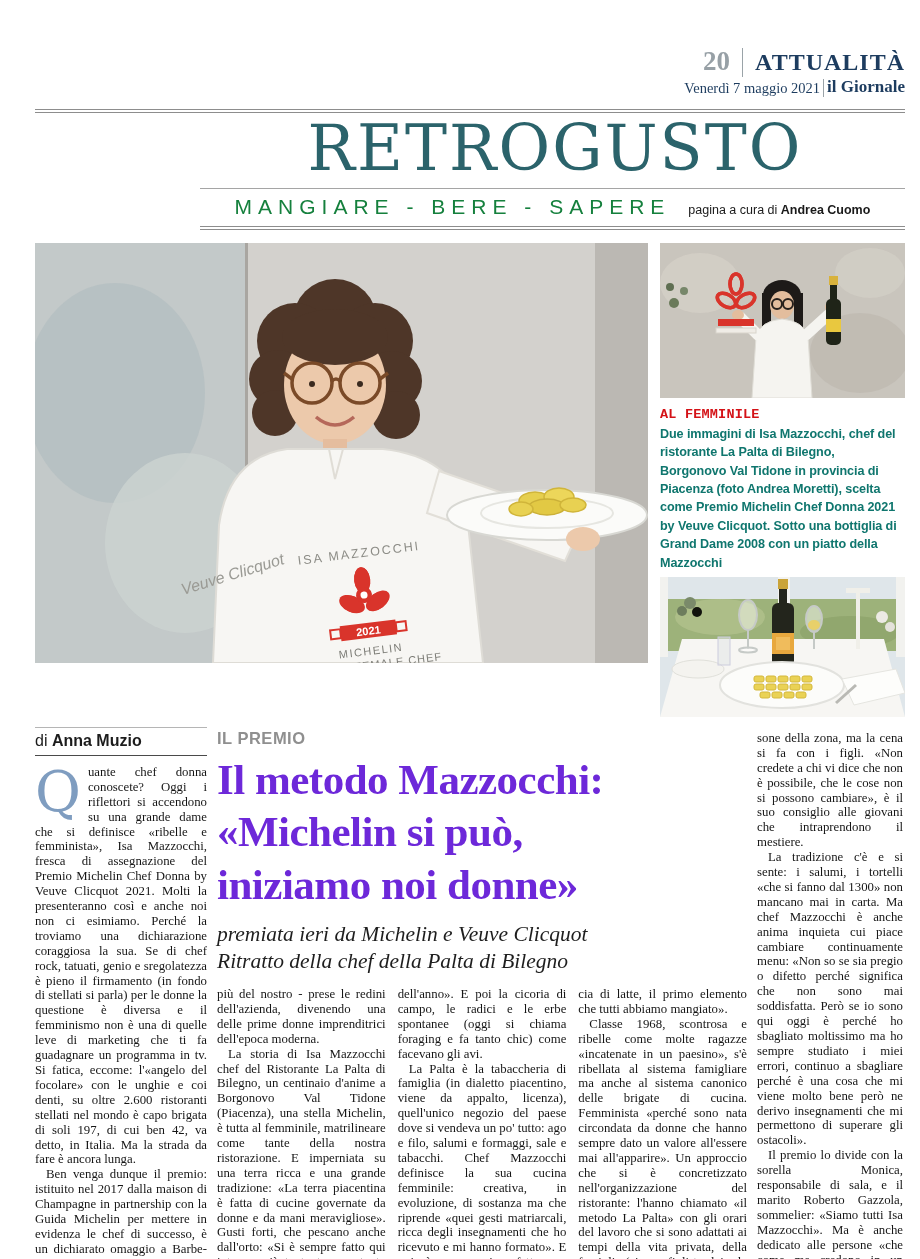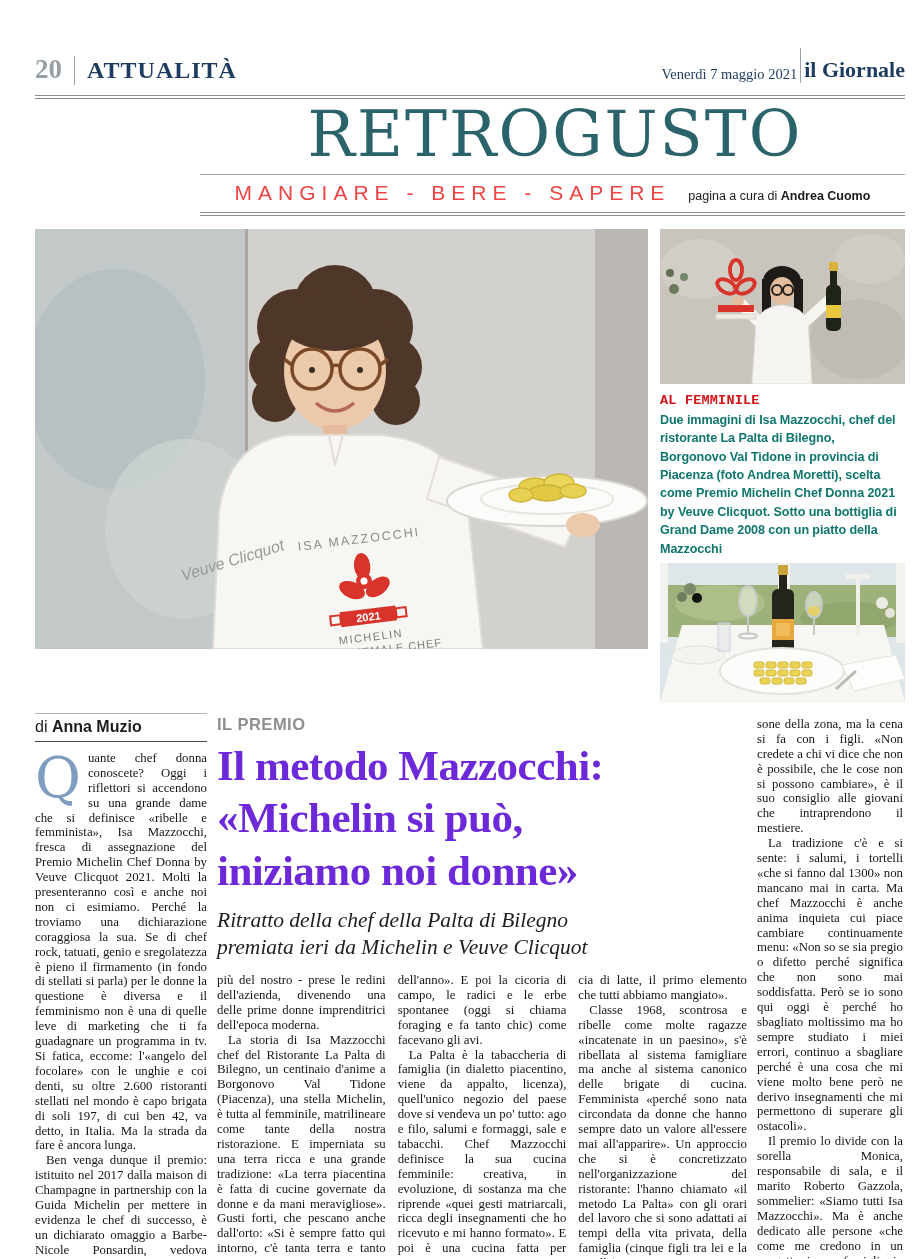--- a/index.html
+++ b/index.html
@@ -6,37 +6,37 @@
     --navy:#1d3c5f; --teal:#2b636b; --red:#d41217; --kicker:#8f8f8f;
     --dropcap:#7f9dc0; --mred:#d9342b; --ink:#1c1c1c;
   }
   *{box-sizing:border-box; margin:0; padding:0;}
   html,body{background:#ffffff;}
   body{width:920px; height:1259px; overflow:hidden; position:relative;
        font-family:"Liberation Serif", serif; color:var(--ink);}
   .page{width:920px; height:1259px; padding:0 15px 0 35px; position:relative;}
 
   
-  .hdr{display:flex; justify-content:space-between; align-items:flex-end; padding-top:46px;}
+  .hdr{display:flex; justify-content:space-between; align-items:flex-end; padding-top:46px;flex-direction:column;}
   .hdr-left{display:flex; align-items:baseline; gap:10px;}
   .pagenum{font-size:27px; font-weight:bold; color:#97a0a6;}
   .hdr-sep{width:1px; align-self:stretch; background:#9aa3a8; margin:2px 2px 0 2px;}
   .section{font-size:24px; font-weight:bold; color:var(--navy); letter-spacing:1px;}
   .hdr-right{display:flex; align-items:flex-end; gap:1px; padding-bottom:2px;}
   .date{font-size:14.5px; color:var(--navy);}
-  .brand{font-size:22px; font-weight:bold; color:var(--navy);margin-top:11px;}
+  .brand{font-size:17px; font-weight:bold; color:var(--navy);}
   .dbl-rule{height:4px; border-top:1px solid #8d8d8d; border-bottom:1px solid #8d8d8d; margin-top:10px;}
 
   
   .masthead{margin-top:4px;}
   .mast-title{font-family:"DejaVu Serif", serif; font-size:63px; line-height:1.0;
               color:var(--teal); text-align:center; margin-left:170px; letter-spacing:2px;}
   .mast-band{margin-left:165px; margin-top:8px; border-top:1px solid #a5a5a5;
              display:flex; align-items:baseline; justify-content:center; gap:18px; padding:6px 0 7px 0;}
-  .mast-sub{font-family:"Liberation Sans", sans-serif; font-size:21px; letter-spacing:6px; color:#ef4444;}
+  .mast-sub{font-family:"Liberation Sans", sans-serif; font-size:21px; letter-spacing:6px; color:#15803d;}
   .mast-editor{font-family:"Liberation Sans", sans-serif; font-size:12.5px; color:#1a1a1a; white-space:nowrap;}
   .mast-editor b{font-weight:700;}
   .dbl-rule2{height:4px; border-top:1px solid #8d8d8d; border-bottom:1px solid #8d8d8d; margin-left:165px;}
 
   
   .photos{display:flex; gap:12px; margin-top:13px;}
   .photo-main{width:613px; height:420px; background:#d3d1cd; flex:none;}
   .photo-col{width:245px; flex:none; display:flex; flex-direction:column;}
   .photo-top{width:245px; height:155px; background:#c9c5bd;}
   .caption{padding:9px 2px 6px 0; font-family:"Liberation Sans", sans-serif;}
@@ -285,22 +285,22 @@
     </div>
 
     <div class="mid">
       <div class="kicker">IL PREMIO</div>
       <div class="headline">
         <div>Il metodo Mazzocchi:</div>
         <div>«Michelin si può,</div>
         <div>iniziamo noi donne»</div>
       </div>
       <div class="subhead">
+        <div>premiata ieri da Michelin e Veuve Clicquot</div>
         <div>Ritratto della chef della Palta di Bilegno</div>
-        <div>premiata ieri da Michelin e Veuve Clicquot</div>
       </div>
       <div class="midcols">
         <div class="midcol">
           <p class="body">più del nostro - prese le redini dell'azienda, divenendo una delle prime donne imprenditrici dell'epoca moderna.</p>
           <p class="body">La storia di Isa Mazzocchi chef del Ristorante La Palta di Bilegno, un centinaio d'anime a Borgonovo Val Tidone (Piacenza), una stella Michelin, è tutta al femminile, matrilineare come tante della nostra ristorazione. E imperniata su una terra ricca e una grande tradizione: «La terra piacentina è fatta di cucine governate da donne e da mani meravigliose». Gusti forti, che pescano anche dall'orto: «Si è sempre fatto qui intorno, c'è tanta terra e tanto spazio, ci accompagna per quasi tutto l'arco</p>
         </div>
         <div class="midcol">
           <p class="body">dell'anno». E poi la cicoria di campo, le radici e le erbe spontanee (oggi si chiama foraging e fa tanto chic) come facevano gli avi.</p>
           <p class="body">La Palta è la tabaccheria di famiglia (in dialetto piacentino, viene da appalto, licenza), quell'unico negozio del paese dove si vendeva un po' tutto: ago e filo, salumi e formaggi, sale e tabacchi. Chef Mazzocchi definisce la sua cucina femminile: creativa, in evoluzione, di sostanza ma che riprende «quei gesti matriarcali, ricca degli insegnamenti che ho ricevuto e mi hanno formato». E poi è una cucina fatta per nutrire: «Firmo tutti i miei piatti con un punto bianco, una goc-</p>
         </div>

